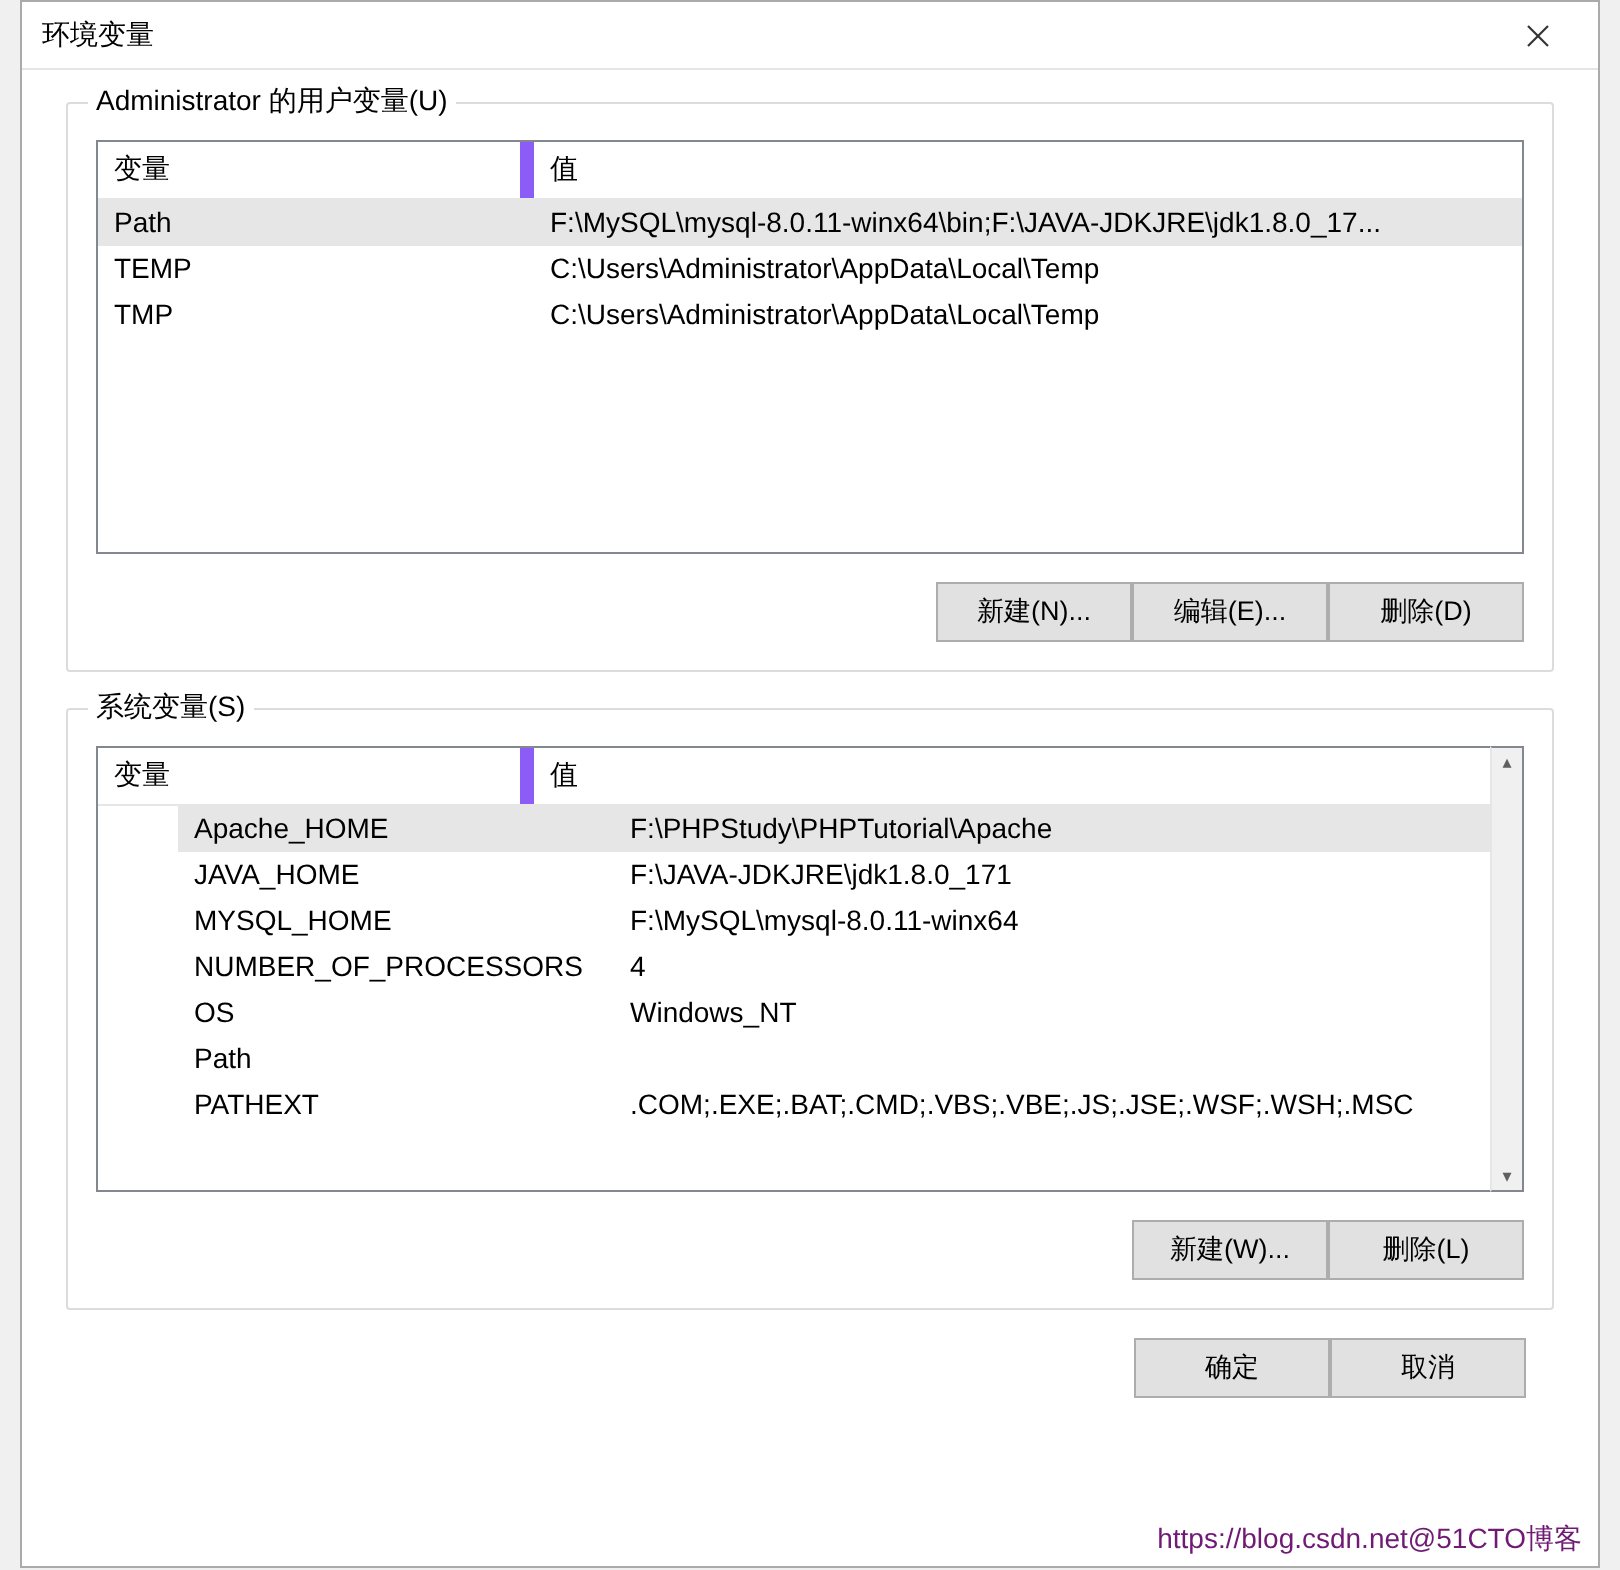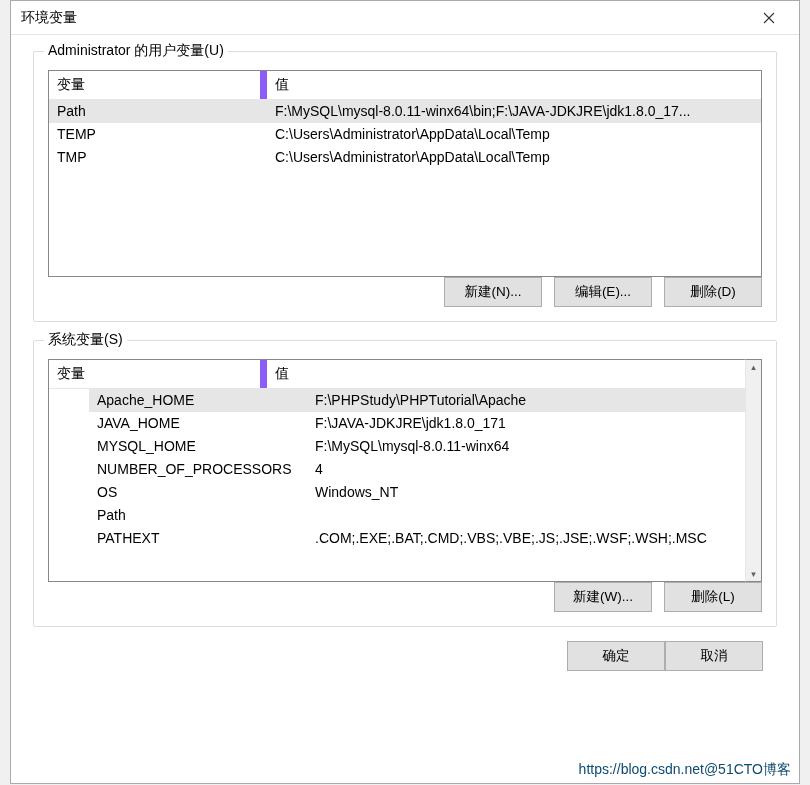--- a/index.html
+++ b/index.html
@@ -16,24 +16,24 @@
   .lv-header { display: flex; background: #fff; border-bottom: 1px solid #e6e6e6; }
   .lv-header .col { padding: 5px 8px; font-size: 14px; border-right: 7px solid #8b5cf6; white-space: nowrap; overflow: hidden; text-overflow: ellipsis; }
   .lv-header .col:last-child { border-right: none; }
   .lv-body { overflow-y: auto; }
   .lv-row { display: flex; }
   .lv-row .col { padding: 3px 8px 4px 8px; font-size: 14px; white-space: nowrap; overflow: hidden; text-overflow: ellipsis; }
   .lv-row.selected { background: #e6e6e6; }
   .col-var { width: 218px; flex: 0 0 218px; }
   .col-val { flex: 1 1 auto; }
   .user-lv .lv-body { height: 176px; }
-  .btn-row { display: flex; justify-content: flex-end; gap: 12px; }
+  .btn-row { display: flex; justify-content: flex-end; margin-top: 14px; }
   .btn { min-width: 98px; height: 30px; padding: 0 14px; background: #e1e1e1; border: 1px solid #adadad; font-size: 13.5px; cursor: pointer; display: flex; align-items: center; justify-content: center; }
   .footer-row { display: flex; justify-content: flex-end; padding-right: 14px; margin-top: -4px; }
-  .watermark { position: absolute; right: 8px; bottom: 4px; color: #0c4a6e; font-size: 14px; pointer-events: none; }
+  .watermark { position: absolute; right: 8px; bottom: 4px; color: #701a75; font-size: 14px; pointer-events: none; }
   .scroll-indicator { width: 17px; border-left: 1px solid #e6e6e6; display: flex; flex-direction: column; justify-content: space-between; align-items: center; background: #f0f0f0; }
   .scroll-indicator .arrow { font-size: 9px; color: #606060; padding: 2px 0; }
   .sys-flex { display: flex; }
   .sys-flex .listcols { flex: 1; border: 1px solid #828790; border-right: none; }
 </style>
 </head>
 <body>
 
 <div class="window">
   <div class="titlebar">

